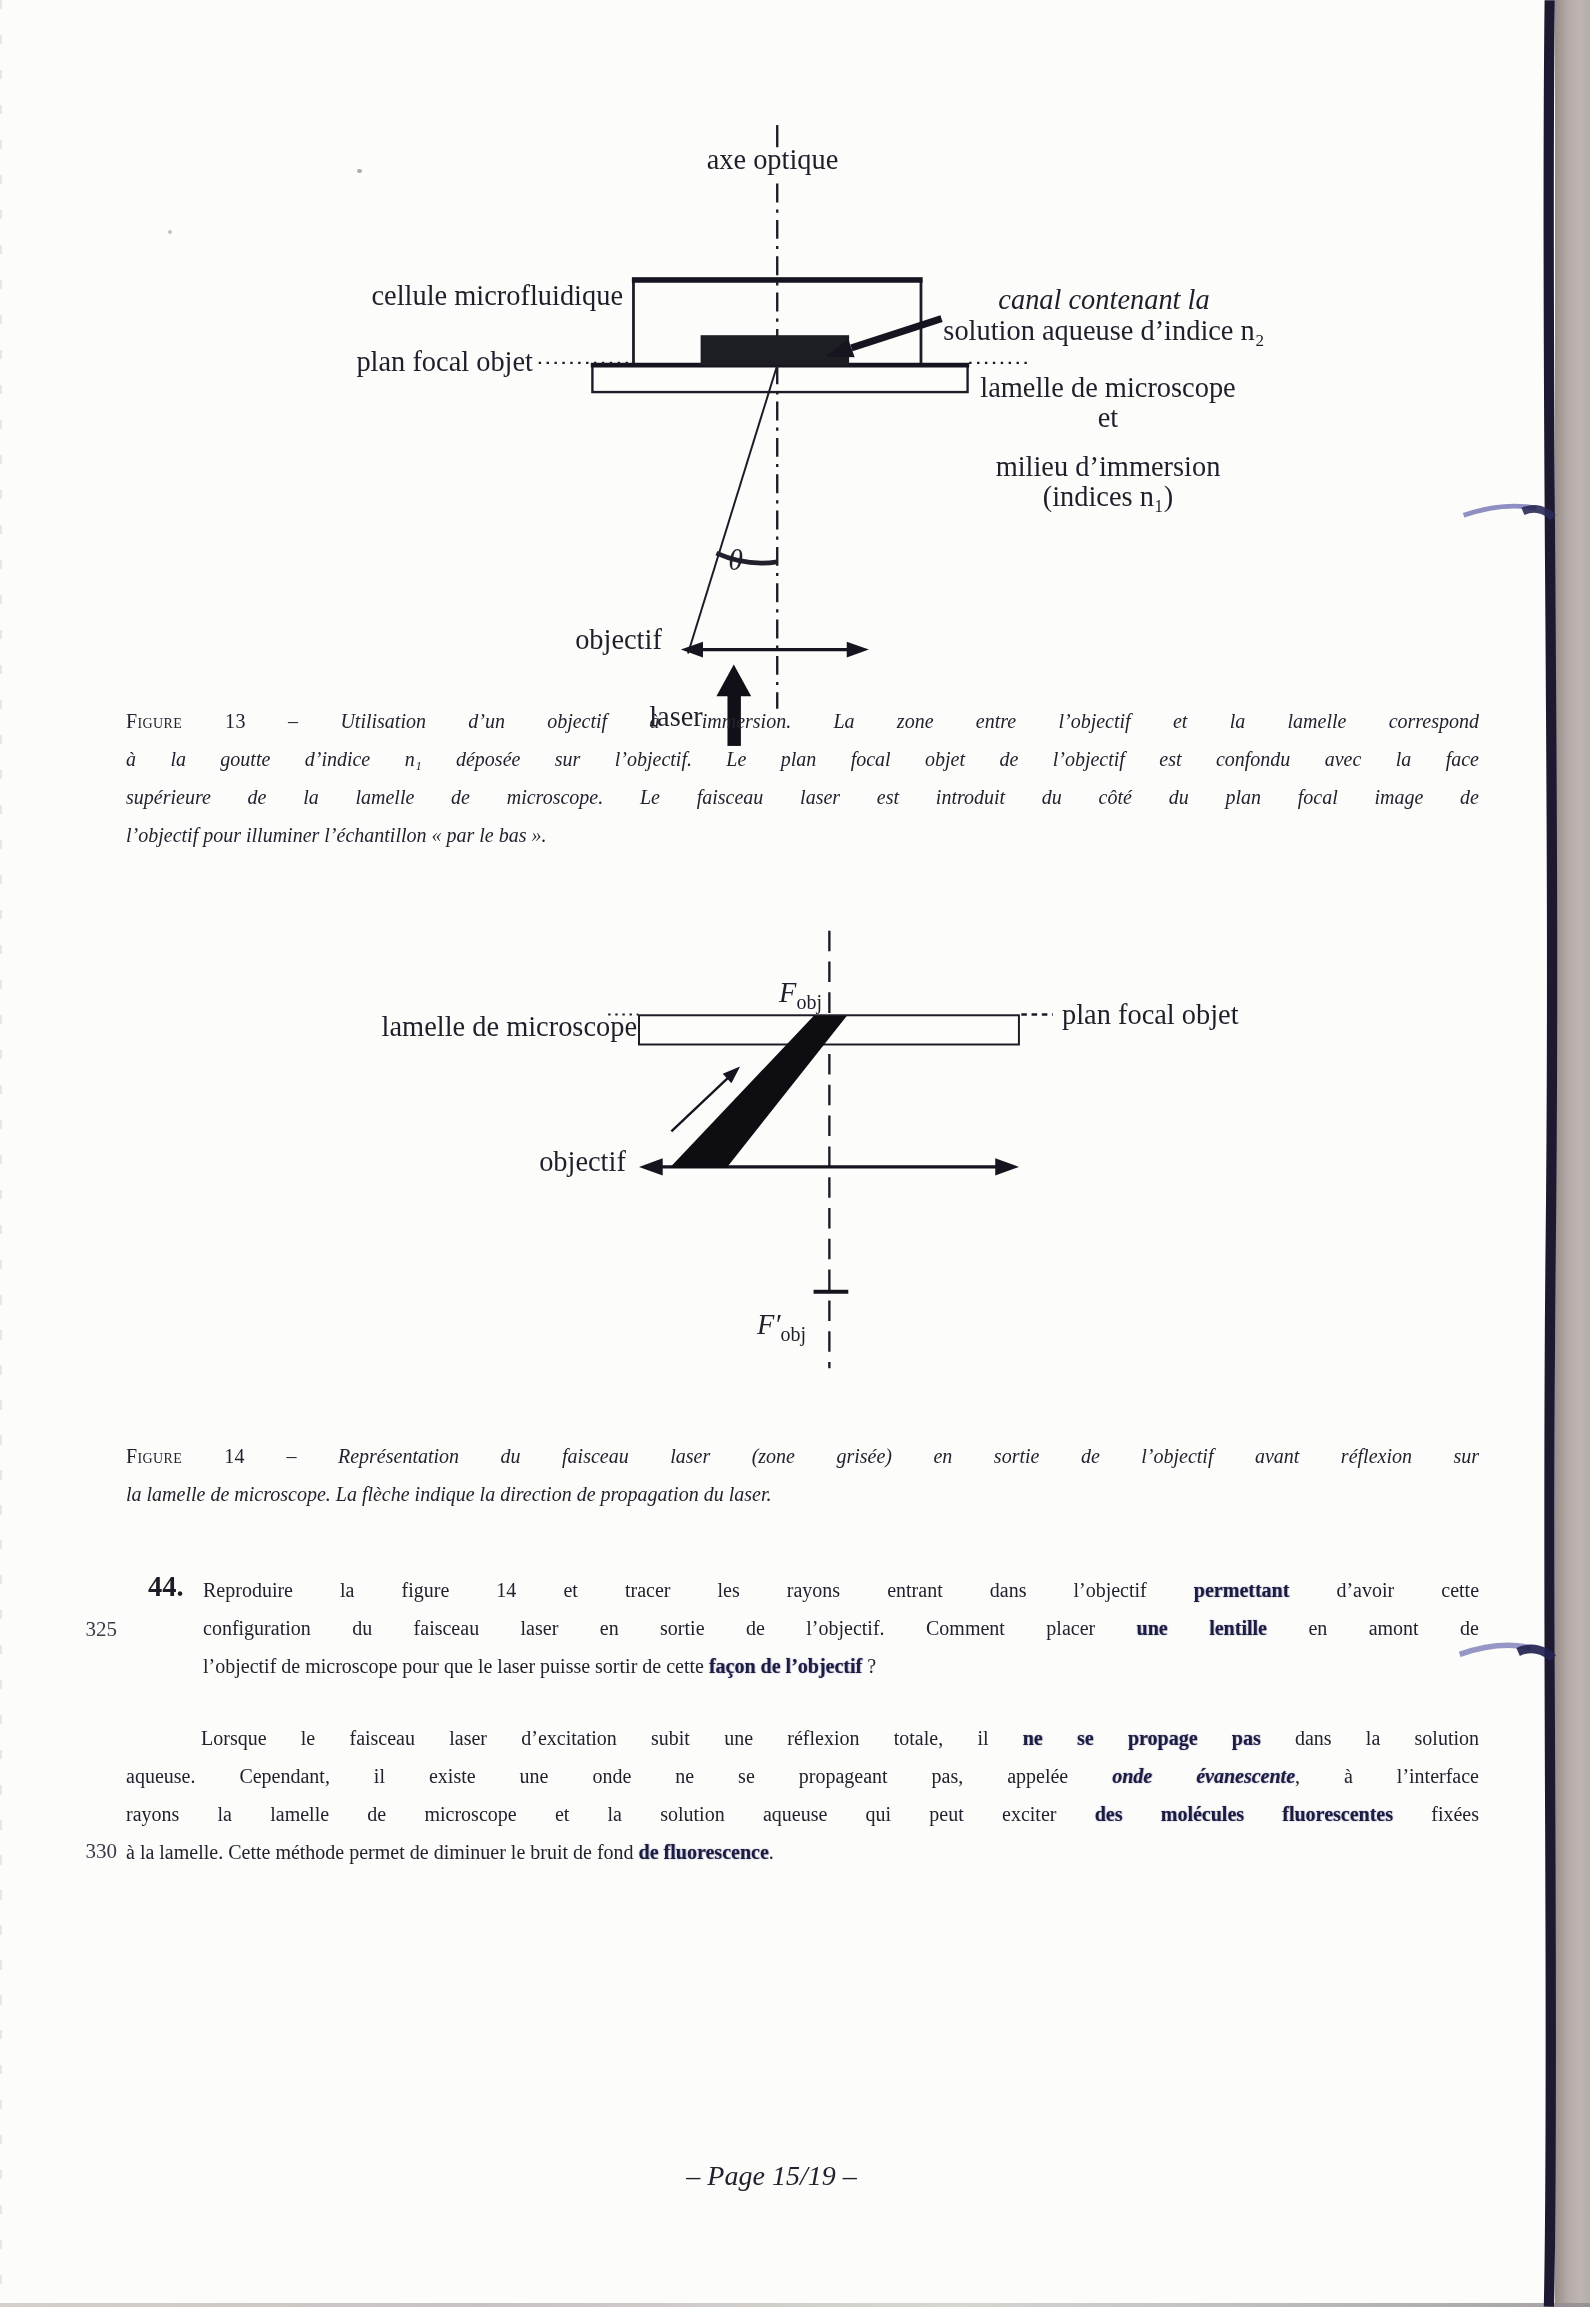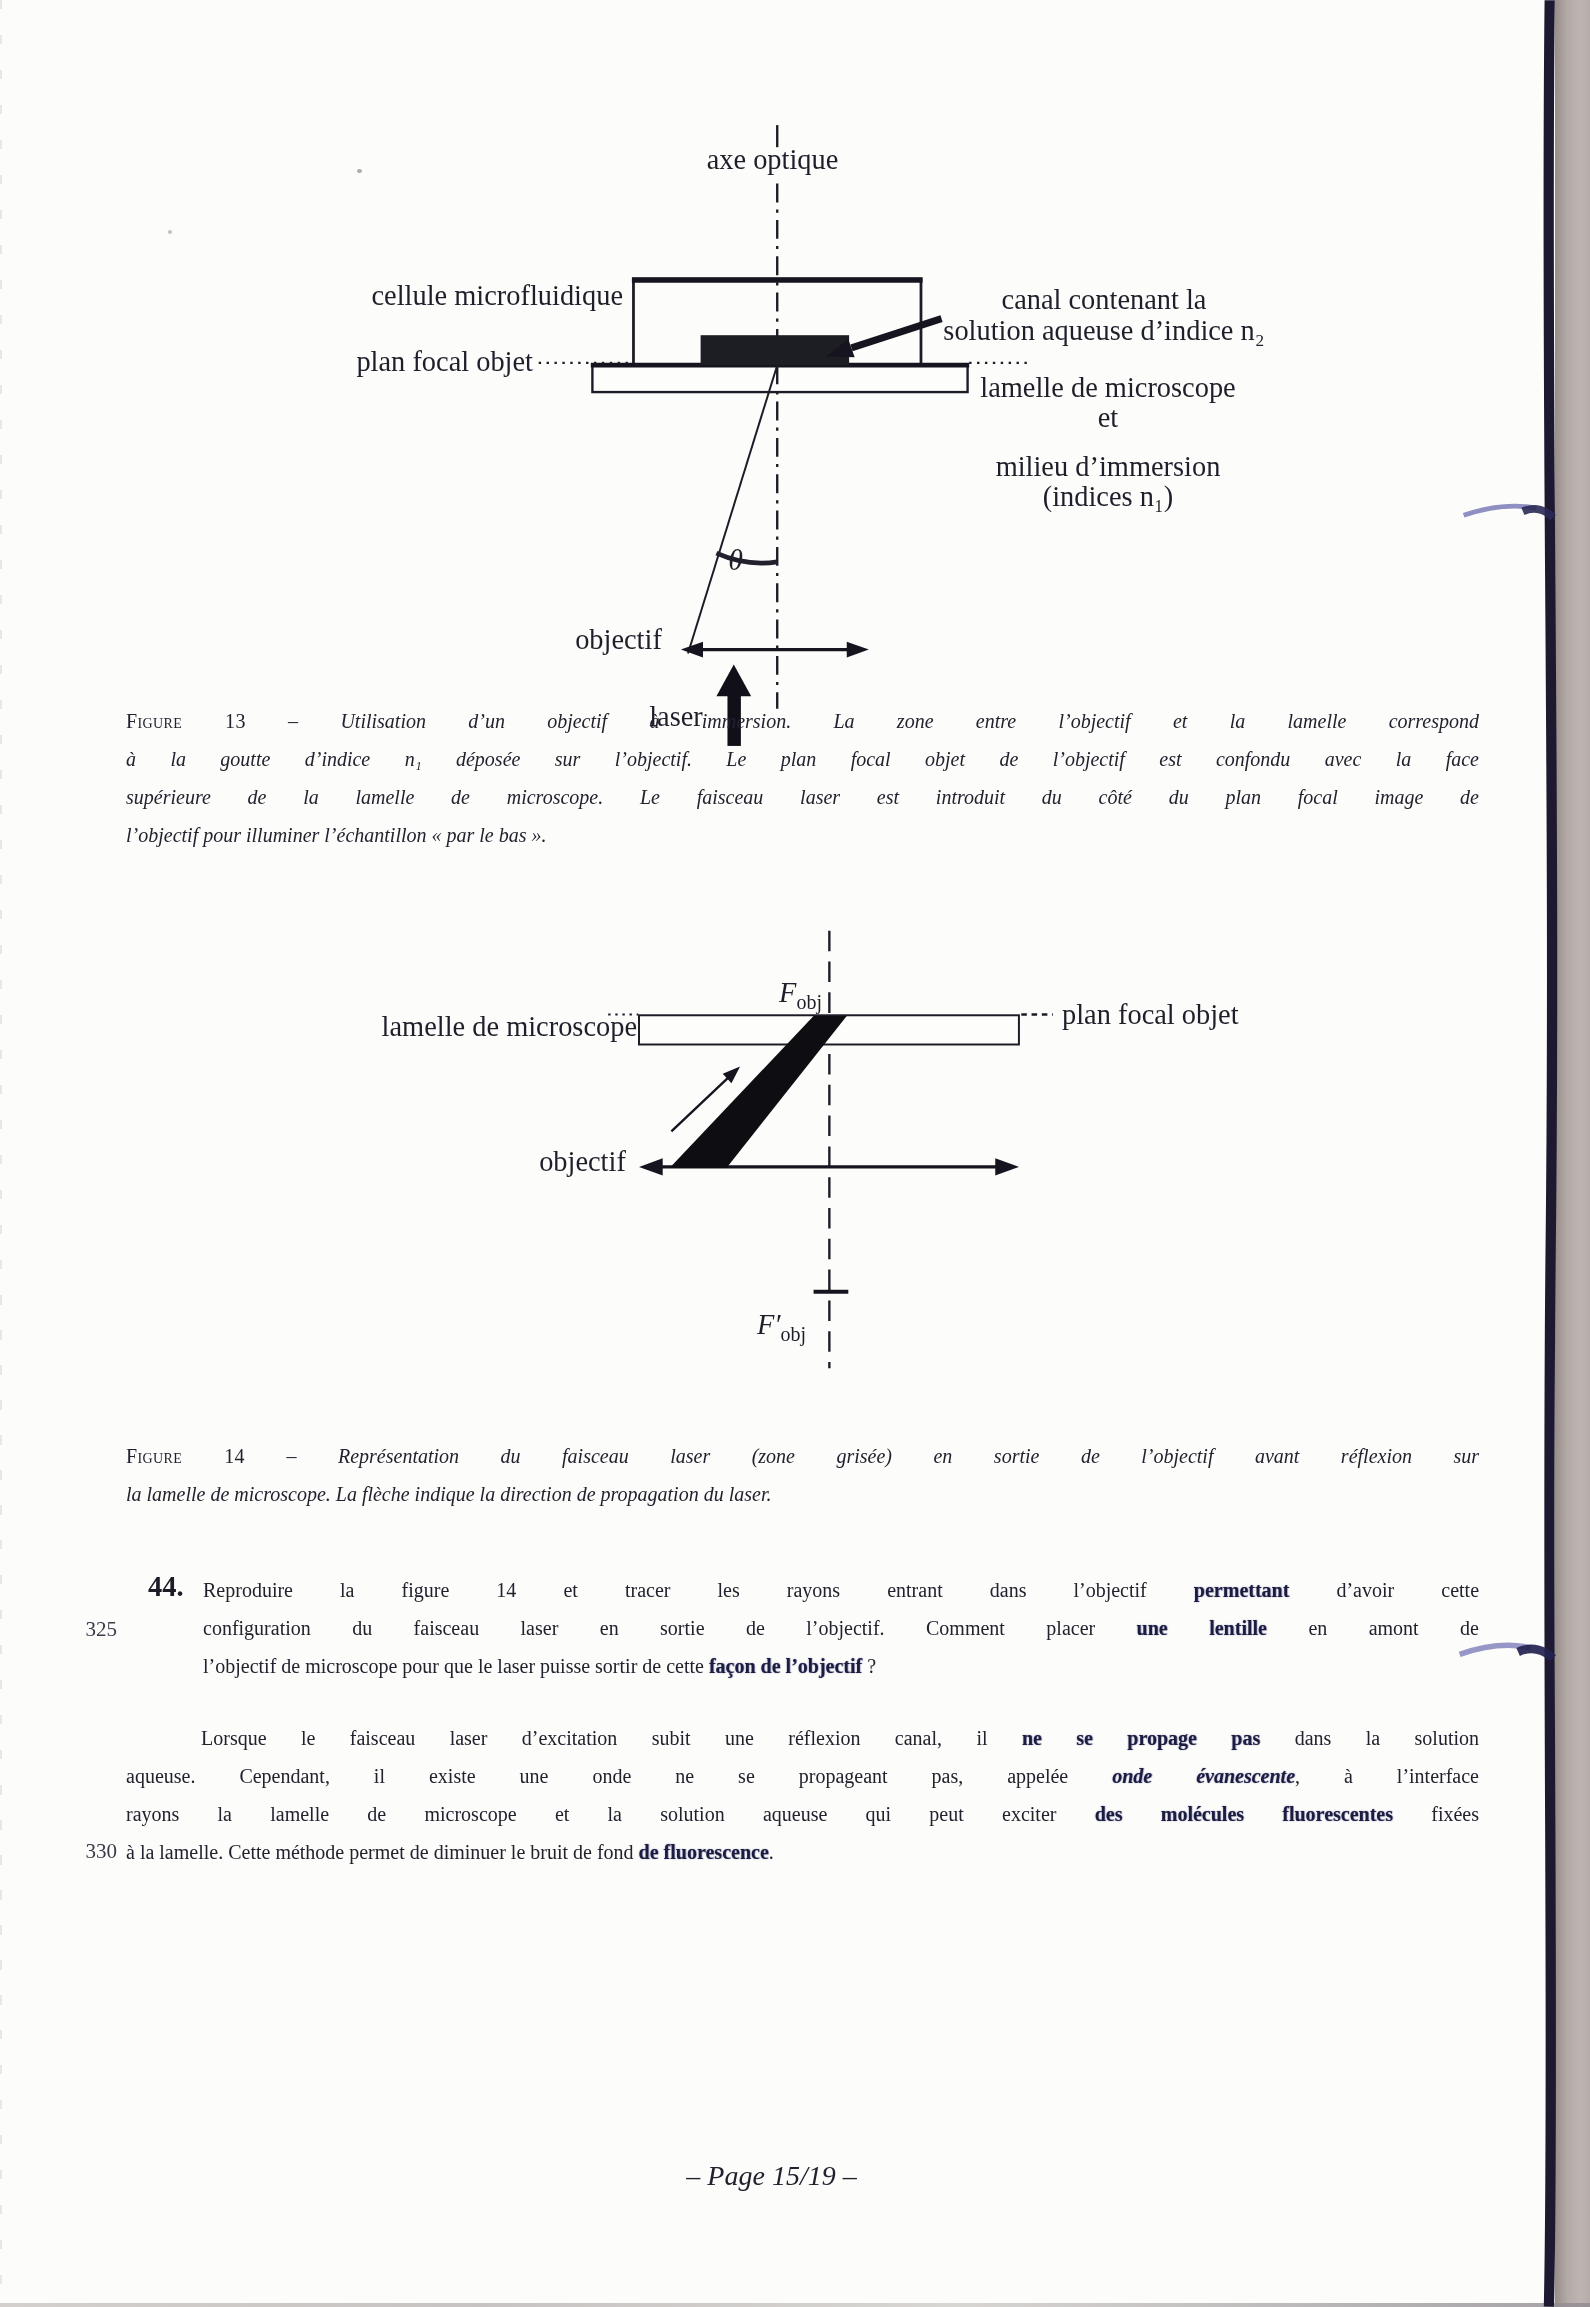--- a/index.html
+++ b/index.html
@@ -108,21 +108,21 @@
     <path d="M 1962 0 C 1956 500, 1970 1000, 1963 1600 C 1958 2100, 1968 2600, 1961 2920" fill="none" stroke="#1e1930" stroke-width="13"></path>
     <path d="M 1853 652 C 1885 641, 1915 637, 1945 643" fill="none" stroke="#6b6bb0" stroke-width="6" opacity="0.75"></path>
     <path d="M 1928 647 C 1944 640, 1958 646, 1966 655" fill="none" stroke="#2a2a58" stroke-width="10" opacity="0.9"></path>
     <path d="M 1848 2094 C 1880 2083, 1910 2079, 1938 2086" fill="none" stroke="#6b6bb0" stroke-width="7" opacity="0.7"></path>
     <path d="M 1922 2091 C 1940 2083, 1956 2089, 1966 2099" fill="none" stroke="#232350" stroke-width="11" opacity="0.92"></path>
   </svg>
 
   <div class="lbl center" style="left:646px;top:145px;width:253px;">axe optique</div>
   <div class="lbl right" style="left:312px;top:281px;width:311px;">cellule microfluidique</div>
   <div class="lbl center" style="left:932px;top:284px;width:344px;">
-    <div style="line-height:31px;">canal contenant la</div>
+    <div style="line-height:31px;font-style:italic;">canal contenant la</div>
     <div style="line-height:31px;">solution aqueuse d’indice n₂</div>
   </div>
   <div class="lbl right" style="left:312px;top:347px;width:221px;">plan focal objet</div>
   <div class="lbl center" style="left:934px;top:372px;width:348px;">
     <div style="line-height:31px;">lamelle de microscope</div>
     <div style="line-height:30px;">et</div>
     <div style="line-height:30px;margin-top:19px;">milieu d’immersion</div>
     <div style="line-height:30px;">(indices n₁)</div>
   </div>
   <div class="lbl center" style="left:500px;top:625px;width:237px;">objectif</div>
@@ -163,21 +163,21 @@
     <div class="body-line jst" style="padding-left:77px;">
       <span>configuration du faisceau laser en sortie de l’objectif. Comment placer </span><span class="smear">une lentille</span><span> en amont de</span>
     </div>
     <div class="body-line" style="padding-left:77px;">
       <span>l’objectif de microscope pour que le laser puisse sortir de cette </span><span class="smear">façon de l’objectif</span><span> ?</span>
     </div>
   </div>
 
   <div class="abs" style="left:126px;top:1719px;width:1353px;">
     <div class="body-line jst" style="padding-left:75px;">
-      <span>Lorsque le faisceau laser d’excitation subit une réflexion canal, il </span><span class="smear">ne se propage pas</span><span> dans la solution</span>
+      <span>Lorsque le faisceau laser d’excitation subit une réflexion totale, il </span><span class="smear">ne se propage pas</span><span> dans la solution</span>
     </div>
     <div class="body-line jst">
       <span>aqueuse. Cependant, il existe une onde ne se propageant pas, appelée </span><span class="smear it">onde évanescente</span><span>, à l’interface</span>
     </div>
     <div class="body-line jst">
       <span>rayons la lamelle de microscope et la solution aqueuse qui peut exciter </span><span class="smear">des molécules fluorescentes</span><span> fixées</span>
     </div>
     <div class="body-line">
       <span>à la lamelle. Cette méthode permet de diminuer le bruit de fond </span><span class="smear">de fluorescence</span><span>.</span>
     </div>

